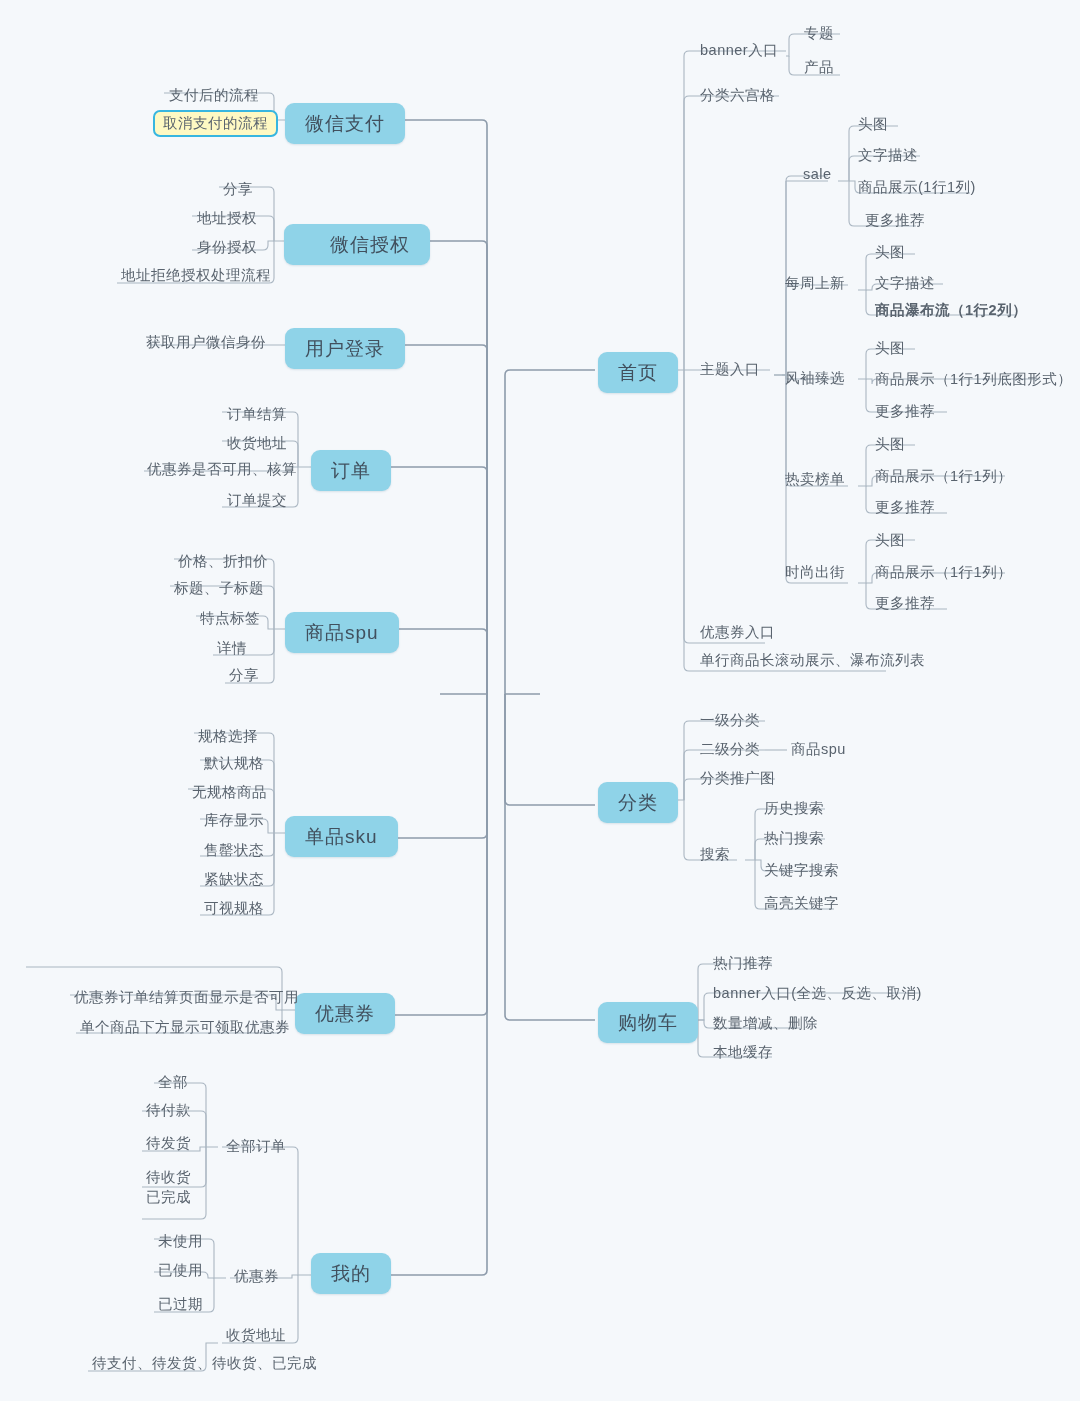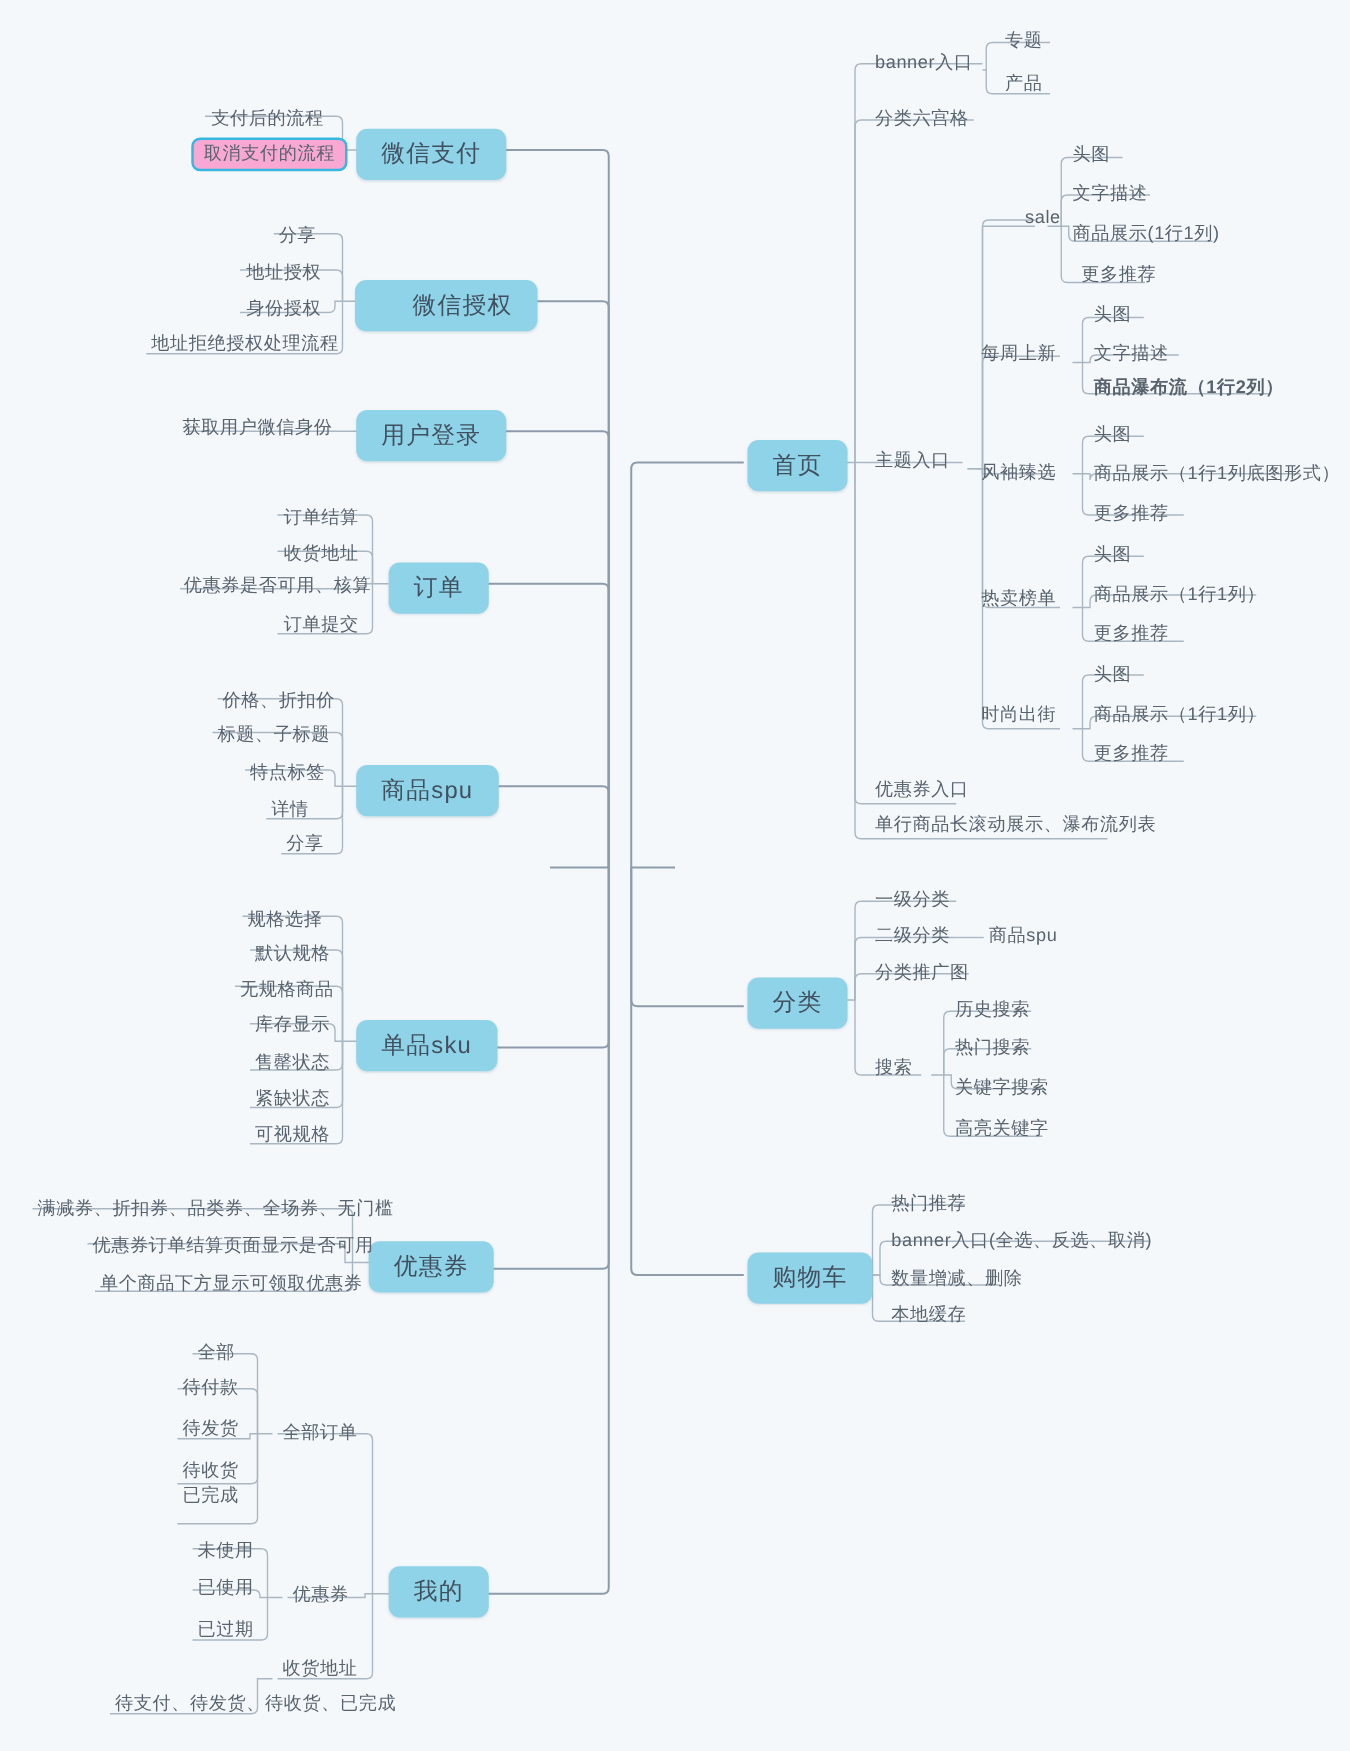--- a/index.html
+++ b/index.html
@@ -24,21 +24,21 @@
     background:#8fd3e8; color:#41505e; border-radius:9px;
     font-size:19px; padding:11px 20px; letter-spacing:1px;
     box-shadow:0 1px 2px rgba(80,120,150,.18);
   }
   .leaf {
     font-size:14.5px; color:#59636e; letter-spacing:.5px;
     padding:3px 6px; background:transparent;
   }
   .leaf.sel {
     border:2px solid #37b6e0; border-radius:7px;
-    background:#f9a8d4; padding:4px 8px;
+    background:#fef9c3; padding:4px 8px;
   }
 
   
   #xmind {
     position:absolute; right:0; top:0; width:118px; height:122px;
     background:#fb6a4f;
     clip-path:polygon(0 0,100% 0,100% 100%,50% 76%,0 100%);
     display:flex; flex-direction:column; align-items:center;
     padding-top:16px; pointer-events:none;
   }
@@ -196,21 +196,21 @@
 
   <div class="node leaf" style="left:694px; top:40px;">banner入口</div>
   <div class="node leaf" style="left:694px; top:85px;">分类六宫格</div>
   <div class="node leaf" style="left:694px; top:359px;">主题入口</div>
   <div class="node leaf" style="left:694px; top:622px;">优惠券入口</div>
   <div class="node leaf" style="left:694px; top:650px;">单行商品长滚动展示、瀑布流列表</div>
 
   <div class="node leaf" style="left:798px; top:23px;">专题</div>
   <div class="node leaf" style="left:798px; top:57px;">产品</div>
 
-  <div class="node leaf" style="left:814px; top:164px;">sale</div>
+  <div class="node leaf" style="left:797px; top:164px;">sale</div>
   <div class="node leaf" style="left:779px; top:273px;">每周上新</div>
   <div class="node leaf" style="left:779px; top:368px;">风袖臻选</div>
   <div class="node leaf" style="left:779px; top:469px;">热卖榜单</div>
   <div class="node leaf" style="left:779px; top:562px;">时尚出街</div>
 
   <div class="node leaf" style="left:852px; top:114px;">头图</div>
   <div class="node leaf" style="left:852px; top:145px;">文字描述</div>
   <div class="node leaf" style="left:852px; top:177px;">商品展示(1行1列)</div>
   <div class="node leaf" style="left:859px; top:210px;">更多推荐</div>
 
@@ -277,21 +277,20 @@
   <div class="node leaf" style="left:223px; top:665px;">分享</div>
 
   <div class="node leaf" style="left:192px; top:726px;">规格选择</div>
   <div class="node leaf" style="left:198px; top:753px;">默认规格</div>
   <div class="node leaf" style="left:186px; top:782px;">无规格商品</div>
   <div class="node leaf" style="left:198px; top:810px;">库存显示</div>
   <div class="node leaf" style="left:198px; top:840px;">售罄状态</div>
   <div class="node leaf" style="left:198px; top:869px;">紧缺状态</div>
   <div class="node leaf" style="left:198px; top:898px;">可视规格</div>
 
-  <div class="node leaf" style="left:24px; top:957px;">满减券、折扣券、品类券、全场券、无门槛</div>
   <div class="node leaf" style="left:68px; top:987px;">优惠券订单结算页面显示是否可用</div>
   <div class="node leaf" style="left:74px; top:1017px;">单个商品下方显示可领取优惠券</div>
 
   <div class="node leaf" style="left:220px; top:1136px;">全部订单</div>
   <div class="node leaf" style="left:228px; top:1266px;">优惠券</div>
   <div class="node leaf" style="left:220px; top:1325px;">收货地址</div>
 
   <div class="node leaf" style="left:152px; top:1072px;">全部</div>
   <div class="node leaf" style="left:140px; top:1100px;">待付款</div>
   <div class="node leaf" style="left:140px; top:1133px;">待发货</div>

